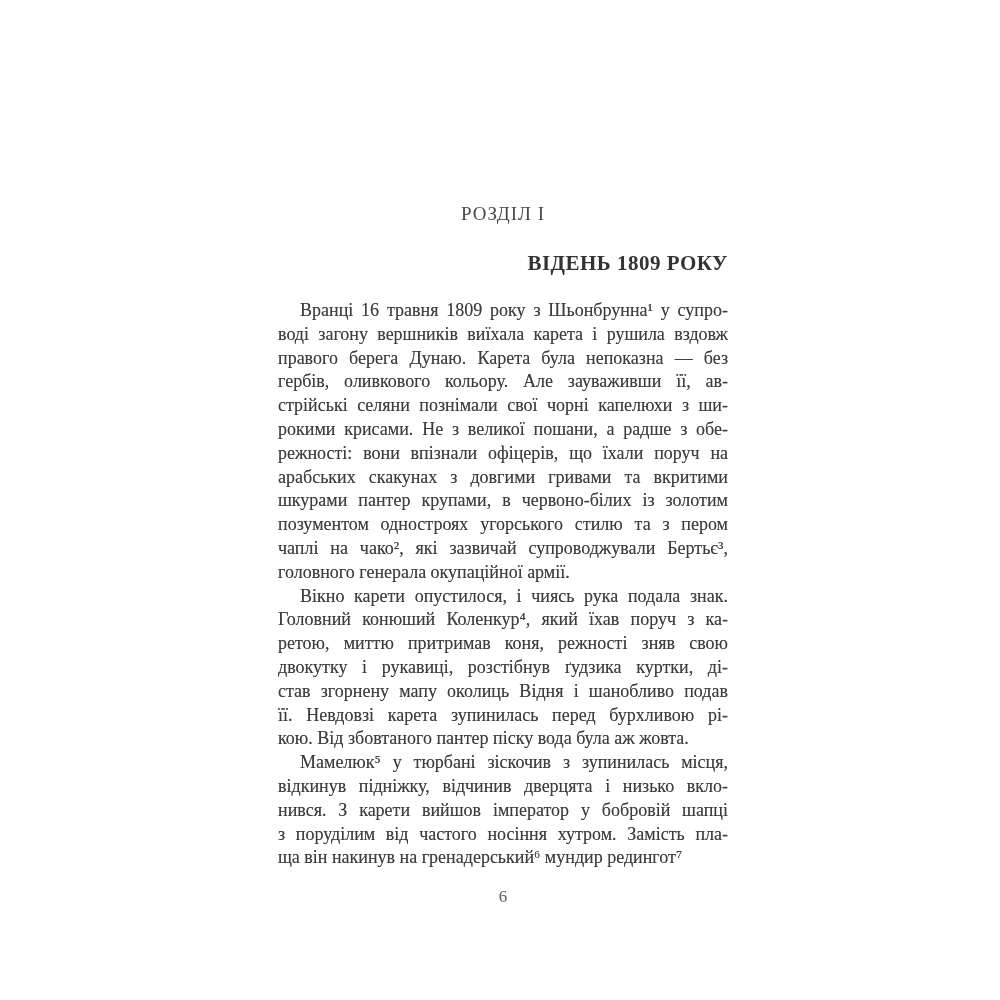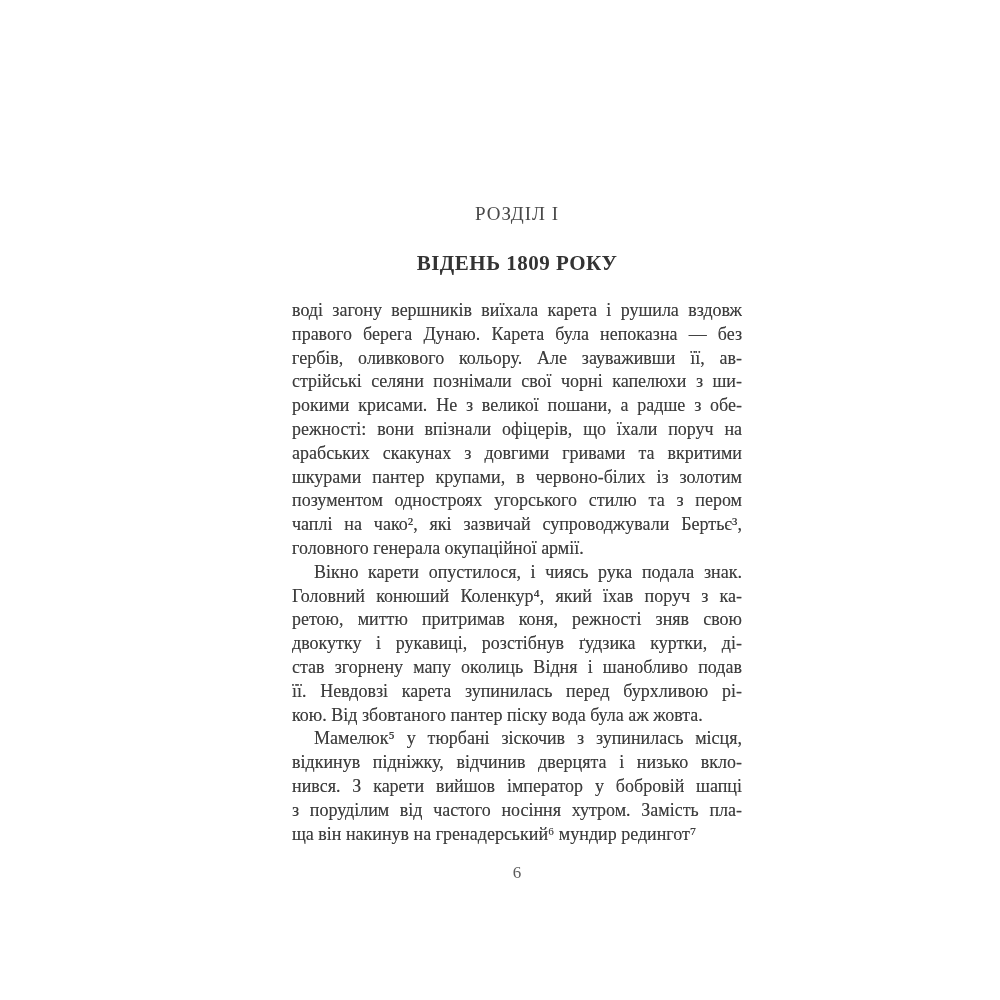--- a/index.html
+++ b/index.html
@@ -5,35 +5,35 @@
   :root { --ink:#3d3d3d; }
   html,body{
     margin:0; padding:0;
     width:1000px; height:1000px;
     background:#ffffff;
     font-family:"Liberation Serif","DejaVu Serif",serif;
     overflow:hidden;
   }
   .sheet{
     position:absolute;
-    left:292px; top:0;
+    left:278px; top:0;
     width:450px;
     color:var(--ink);
   }
   .chapter{
     margin-top:203px;
     text-align:center;
     font-size:19px;
     line-height:22px;
     letter-spacing:1px;
     color:#484848;
   }
   .title{
     margin-top:26px;
-    text-align:center;
+    text-align:right;
     font-weight:bold;
     font-size:21px;
     line-height:24px;
     letter-spacing:0.5px;
     color:#333333;
   }
   .body-text{
     margin-top:24px;
     font-size:18px;
   }
@@ -54,20 +54,21 @@
   }
 </style>
 </head>
 <body style="background: rgb(255, 255, 255);">
 
 <div class="sheet">
   <div class="chapter">РОЗДІЛ I</div>
   <div class="title">ВІДЕНЬ 1809 РОКУ</div>
   <div class="body-text">
       <div class="para">
+        <div class="line first">Вранці 16 травня 1809 року з Шьонбрунна¹ у супро-</div>
         <div class="line">воді загону вершників виїхала карета і рушила вздовж</div>
         <div class="line">правого берега Дунаю. Карета була непоказна — без</div>
         <div class="line">гербів, оливкового кольору. Але зауваживши її, ав-</div>
         <div class="line">стрійські селяни познімали свої чорні капелюхи з ши-</div>
         <div class="line">рокими крисами. Не з великої пошани, а радше з обе-</div>
         <div class="line">режності: вони впізнали офіцерів, що їхали поруч на</div>
         <div class="line">арабських скакунах з довгими гривами та вкритими</div>
         <div class="line">шкурами пантер крупами, в червоно-білих із золотим</div>
         <div class="line">позументом одностроях угорського стилю та з пером</div>
         <div class="line">чаплі на чако², які зазвичай супроводжували Бертьє³,</div>

